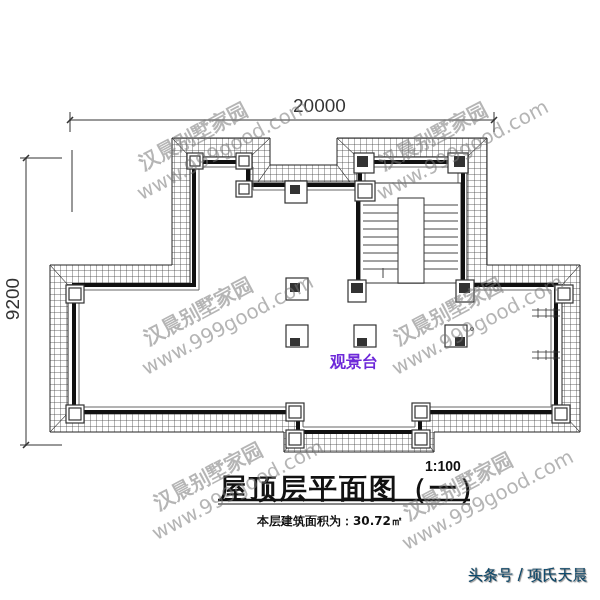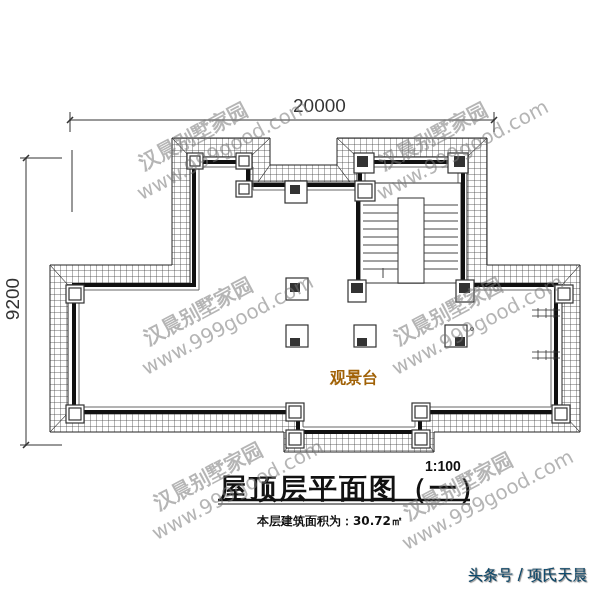--- a/index.html
+++ b/index.html
@@ -1,21 +1,21 @@
 <!DOCTYPE html>
 <html><head>
 <meta charset="utf-8">
 <style>
   html,body{margin:0;padding:0;background:#fff;}
   body{width:600px;height:600px;position:relative;overflow:hidden;font-family:"DejaVu Sans",sans-serif;}
   svg.plan{position:absolute;left:0;top:0;width:600px;height:600px;}
   .dim-text{position:absolute;font-family:"Liberation Sans",sans-serif;font-size:19px;color:#333;letter-spacing:0;}
   .dim-h{left:293px;top:95px;}
   .dim-v{left:-8px;top:288px;transform:rotate(-90deg);}
-  .room-label{position:absolute;left:330px;top:368px;font-family:"DejaVu Sans",sans-serif;font-weight:bold;font-size:16px;color:#a16207;}
+  .room-label{position:absolute;left:330px;top:352px;font-family:"DejaVu Sans",sans-serif;font-weight:bold;font-size:16px;color:#6d28d9;}
   .title{position:absolute;left:219px;top:470px;font-family:"DejaVu Sans",sans-serif;font-weight:bold;font-size:28px;color:#111;letter-spacing:2px;text-align:right;}
   .scale{position:absolute;left:425px;top:458px;font-family:"Liberation Sans",sans-serif;font-weight:bold;font-size:14px;color:#111;}
   .area{position:absolute;left:257px;top:513px;font-family:"DejaVu Sans",sans-serif;font-weight:bold;font-size:12px;color:#111;}
   .wm{position:absolute;font-family:"DejaVu Sans",sans-serif;color:rgba(120,120,120,0.55);transform:rotate(-28deg);transform-origin:left top;white-space:nowrap;}
   .wm .cn{font-size:20px;font-weight:bold;display:block;margin-left:16px;}
   .wm .url{font-size:20px;display:block;}
   .source{position:absolute;left:468px;top:566px;font-family:"DejaVu Sans",sans-serif;font-size:15px;color:#0c4a6e;text-shadow:0 0 1px #666,1px 1px 1px #888;}
 </style>
 </head>
 <body>

